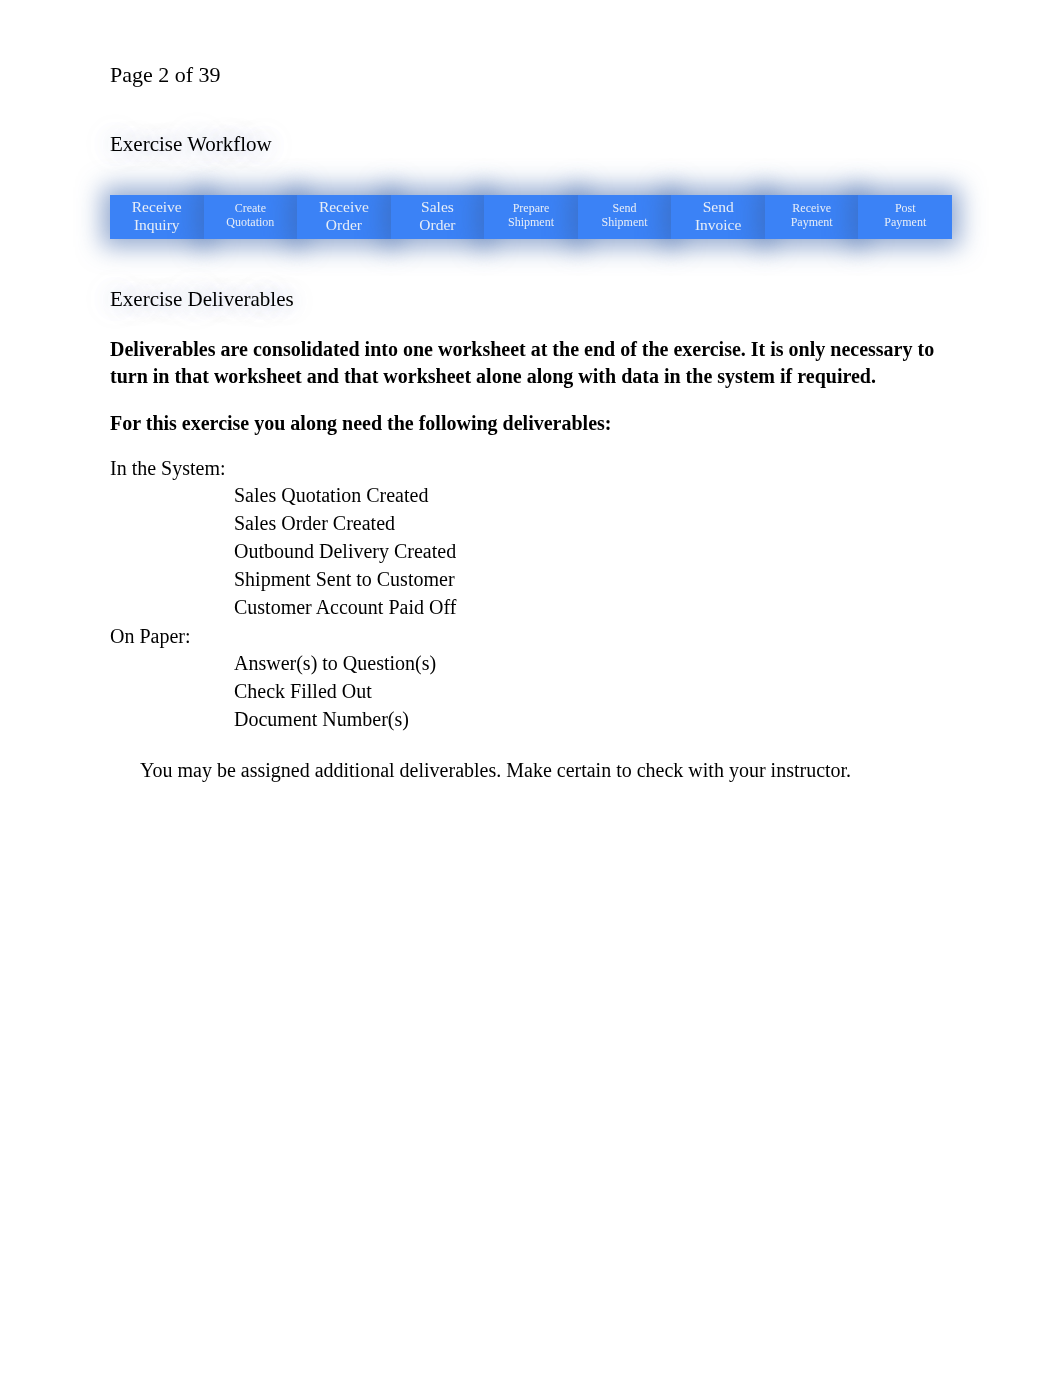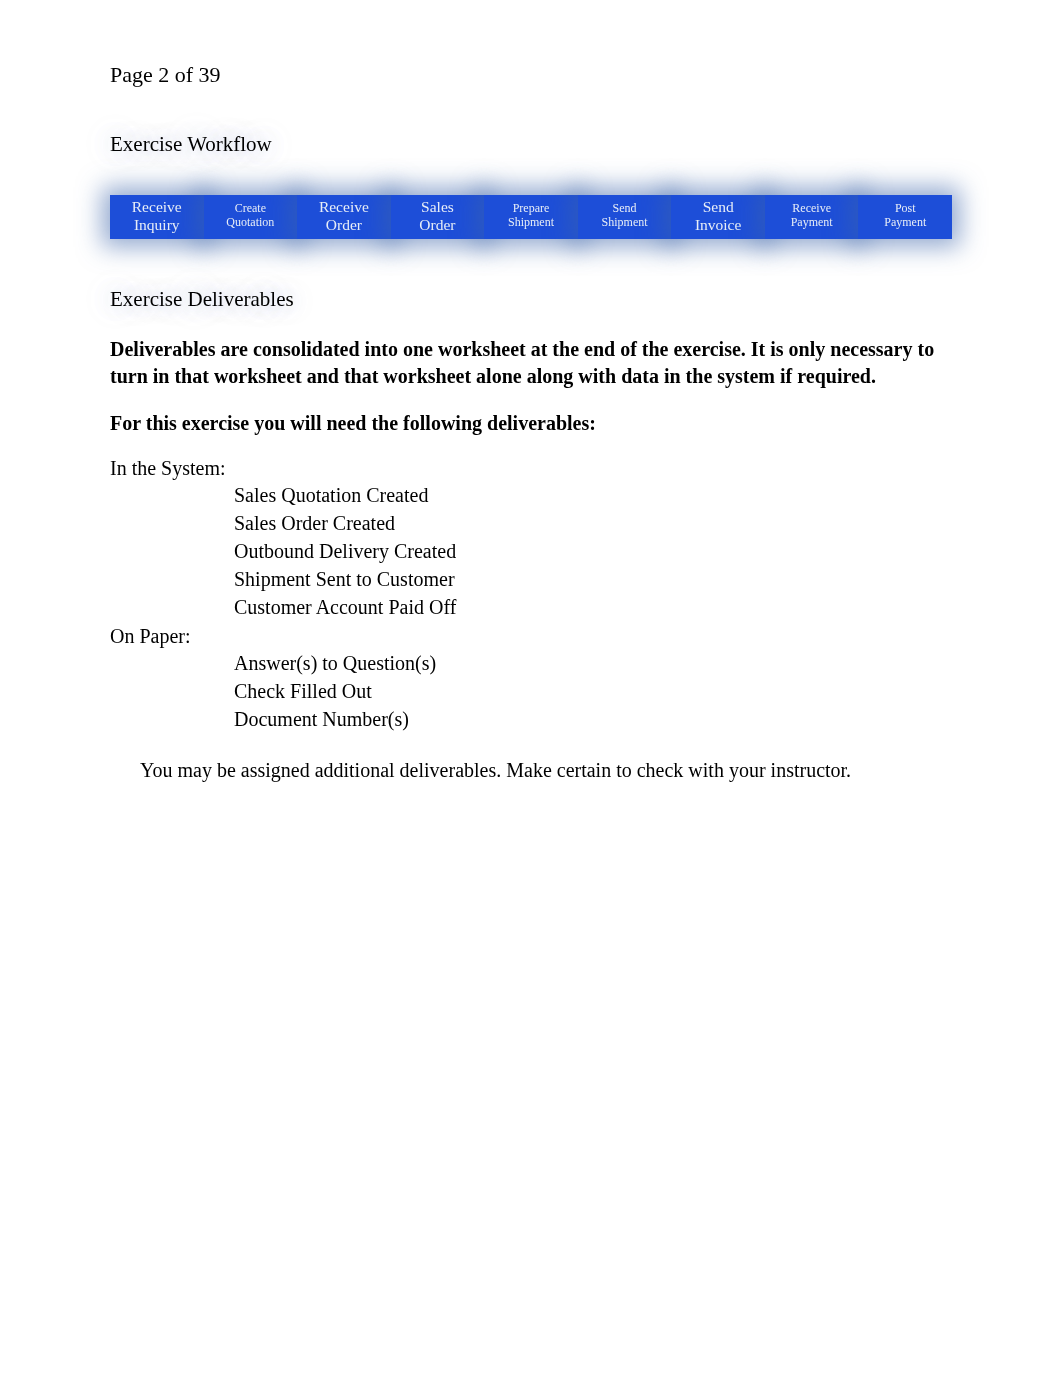--- a/index.html
+++ b/index.html
@@ -40,21 +40,21 @@
       align-items: center;
       justify-content: center;
       margin-top: 38px;
       margin-bottom: 48px;
       padding: 0;
       position: relative;
     }
     .workflow-step {
       flex: 1 1 0;
       min-width: 0;
-      background: #1d4ed8;
+      background: #3b82f6;
       color: #e8eef7;
       text-align: center;
       padding: 4px 2px 6px 2px;
       box-shadow: 0 0 24px 8px rgba(60, 100, 170, 0.55);
       display: flex;
       flex-direction: column;
       justify-content: center;
       line-height: 1.15;
       height: 44px;
     }
@@ -170,21 +170,21 @@
   <div class="workflow-step small">
     <span class="line1">Post</span>
     <span class="line2">Payment</span>
   </div>
 </div>
 
 <div class="section-title deliverables-title">Exercise Deliverables</div>
 
 <p class="para">Deliverables are consolidated into one worksheet at the end of the exercise. It is only necessary to turn in that worksheet and that worksheet alone along with data in the system if required.</p>
 
-<p class="para">For this exercise you will need the following deliverables:</p>
+<p class="para">For this exercise you along need the following deliverables:</p>
 
 <div class="subhead">In the System:</div>
 <ul class="bullet-list">
   <li>
     <span class="bullet-icon"></span>
     <span class="bullet-text">Sales Quotation Created</span>
   </li>
   <li>
     <span class="bullet-icon"></span>
     <span class="bullet-text">Sales Order Created</span>

